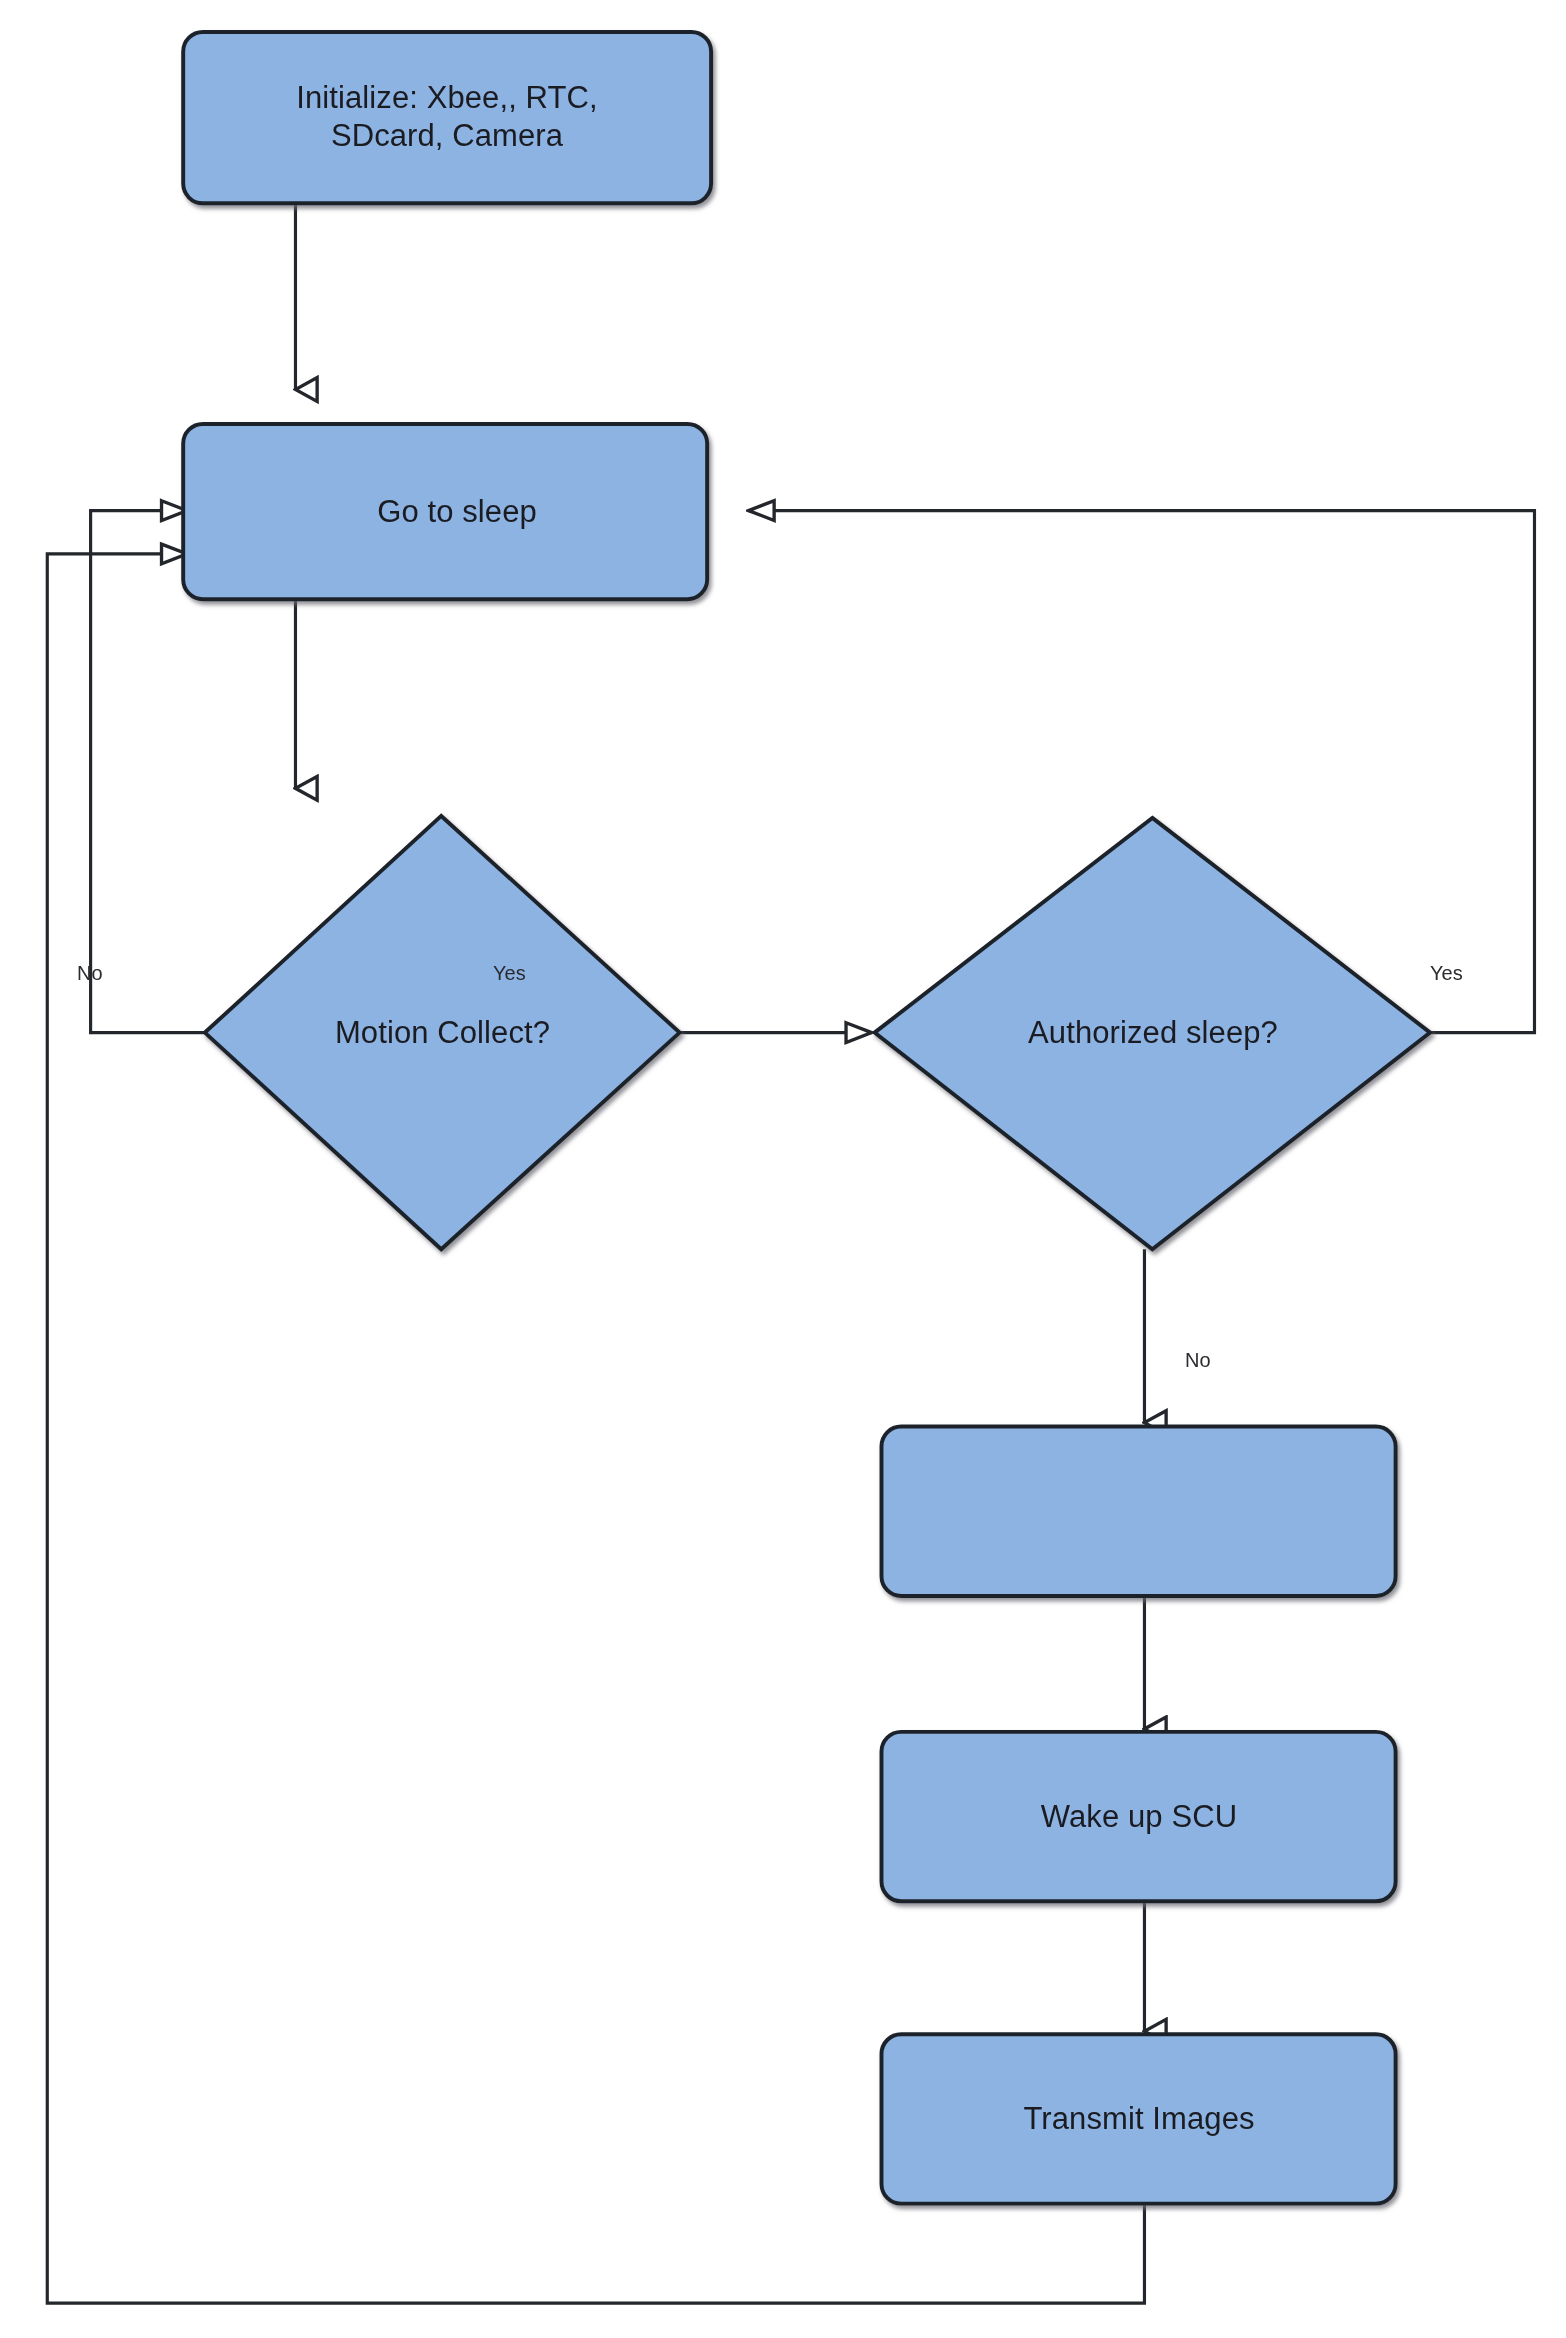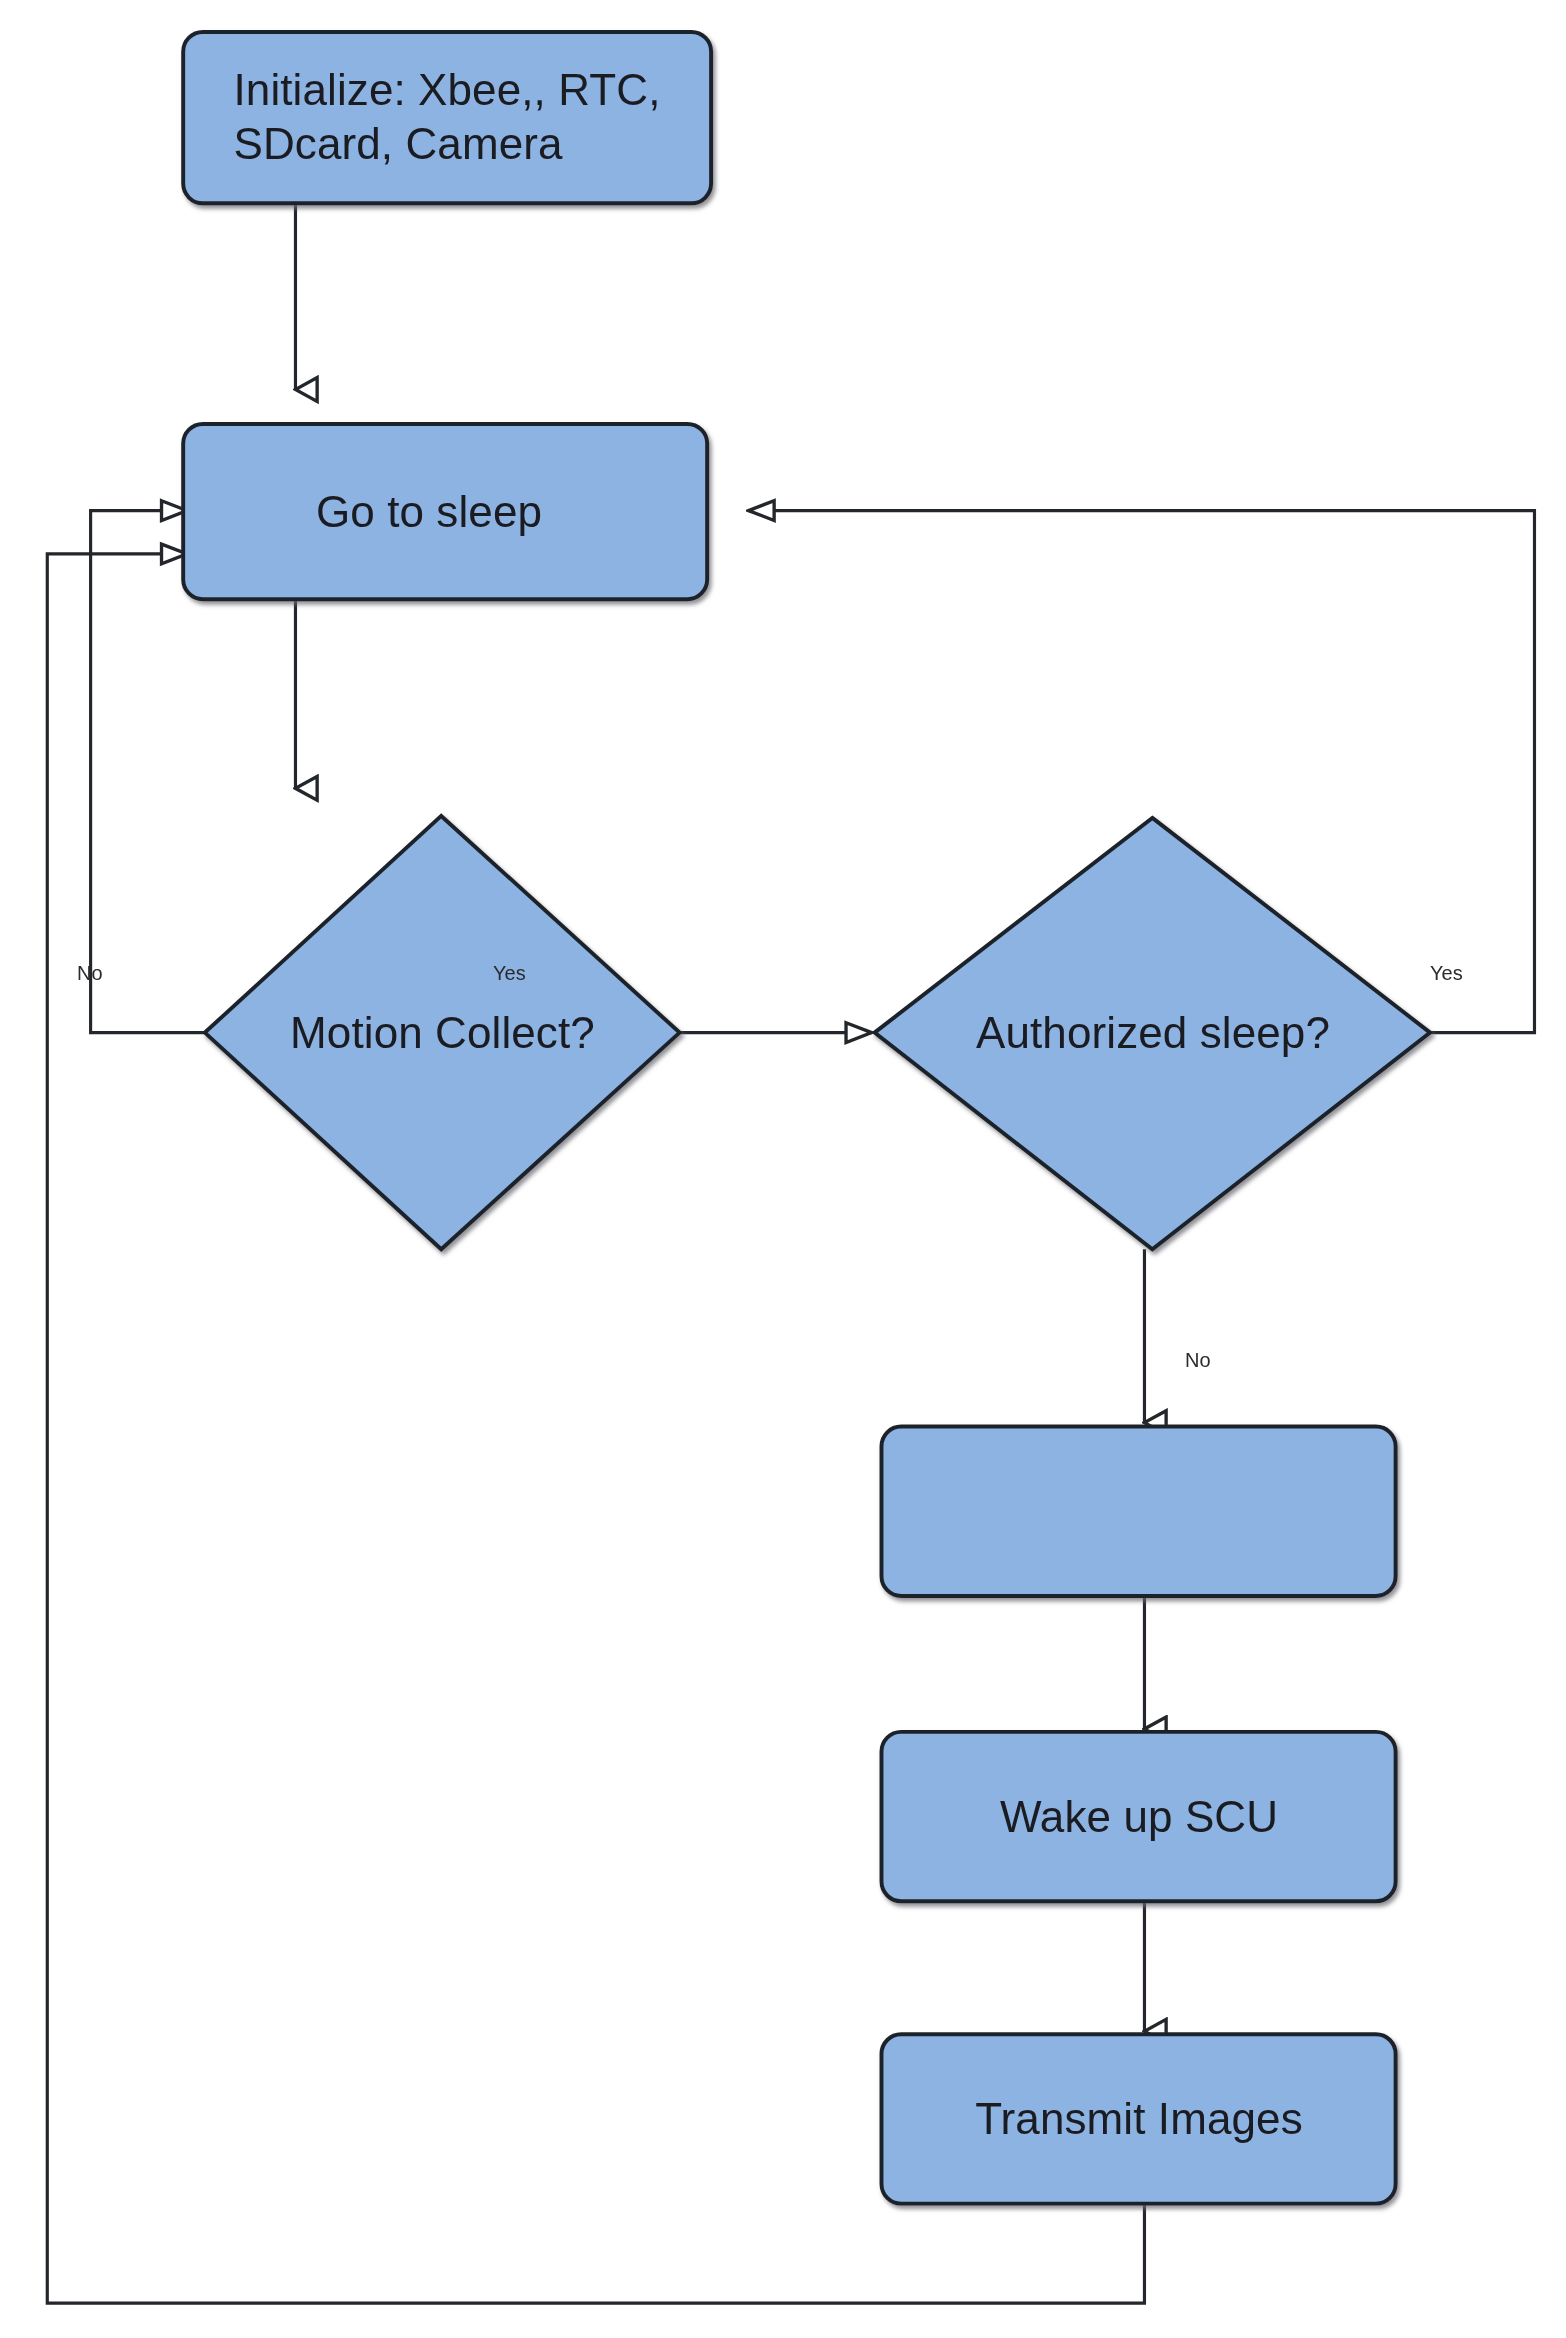--- a/index.html
+++ b/index.html
@@ -23,23 +23,23 @@
     left: 0;
     top: 0;
     width: 1566px;
     height: 2339px;
   }
   .node-label {
     position: absolute;
     display: flex;
     align-items: center;
     justify-content: center;
-    text-align: left;
+    text-align: center;
     color: #1b1b22;
-    font-size: 44px;
+    font-size: 31px;
     line-height: 1.22;
     letter-spacing: 0.1px;
     pointer-events: none;
     white-space: pre-line;
   }
   .edge-label {
     position: absolute;
     color: #2b2b2f;
     font-size: 20px;
     line-height: 1;
@@ -102,21 +102,21 @@
 
       <rect x="895" y="1758" width="522" height="172" rx="20" ry="20" fill="#8CB3E2" stroke="#1f232b" stroke-width="4"></rect>
 
       <rect x="895" y="2065" width="522" height="172" rx="20" ry="20" fill="#8CB3E2" stroke="#1f232b" stroke-width="4"></rect>
     </g>
   </svg>
 
   <div class="node-label" style="left:183px; top:31.5px; width:528px; height:171px;">Initialize: Xbee,, RTC,
 SDcard, Camera</div>
 
-  <div class="node-label" style="left:167px; top:424px; width:524px; height:175px;">Go to sleep</div>
+  <div class="node-label" style="left:195px; top:424px; width:524px; height:175px;">Go to sleep</div>
 
   <div class="node-label" style="left:205px; top:993px; width:475px; height:79px;">Motion Collect?</div>
 
   <div class="node-label" style="left:875px; top:993px; width:556px; height:79px;">Authorized sleep?</div>
 
 
   <div class="node-label" style="left:882px; top:2034px; width:514px; height:169px;">Transmit Images</div>
 
   <div class="node-label" style="left:882px; top:1732px; width:514px; height:169px;">Wake up SCU</div>
 

